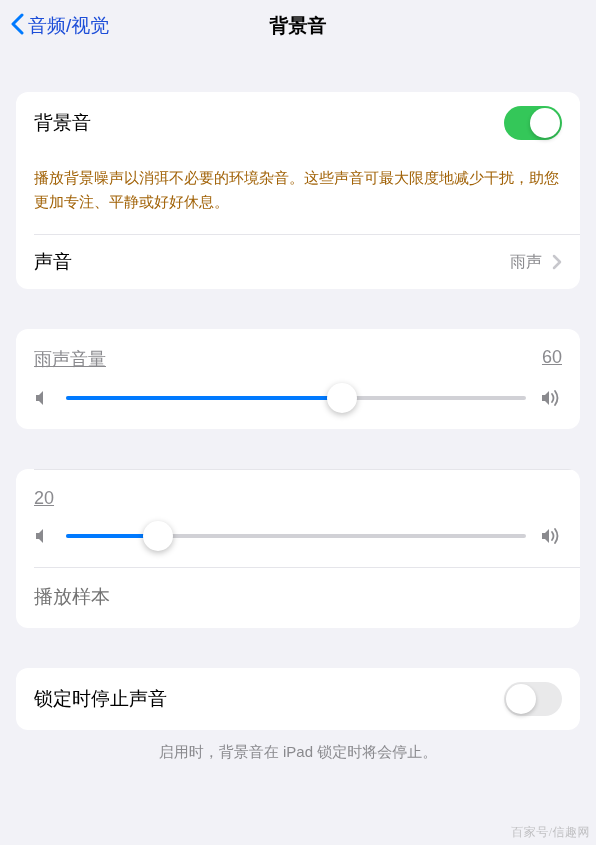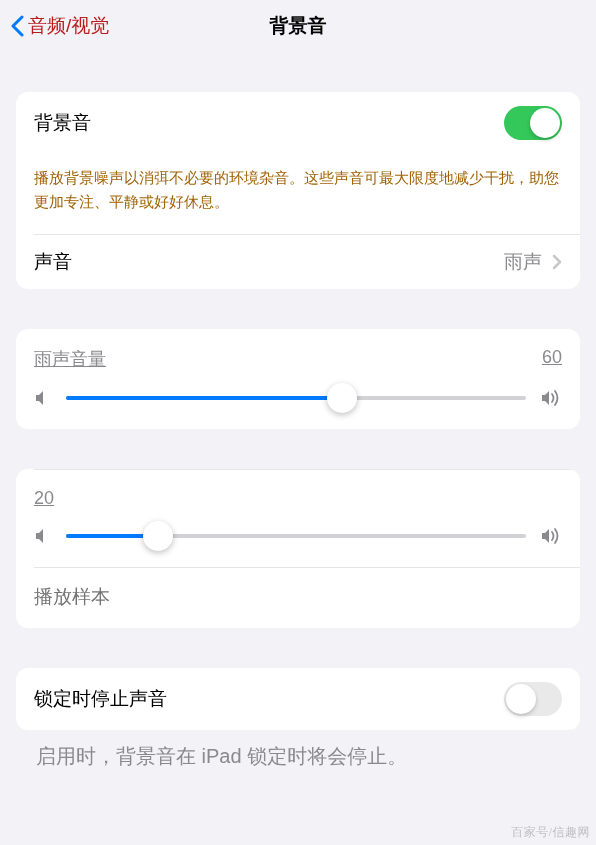--- a/index.html
+++ b/index.html
@@ -14,22 +14,22 @@
     }
     .header {
       height: 52px;
       display: flex;
       align-items: center;
       position: relative;
       padding: 0 10px;
     }
     .back {
       display: flex;
-      align-items: center;
-      color: #b91c1c;
+      align-items: flex-start;
+      color: #1d4ed8;
       font-size: 19px;
       cursor: pointer;
     }
     .back svg { margin-right: 4px; }
     .title {
       position: absolute;
       left: 50%;
       transform: translateX(-50%);
       font-size: 19px;
       font-weight: 600;
@@ -52,23 +52,24 @@
       color: #000;
     }
     .desc {
       padding: 12px 18px 20px;
       font-size: 15px;
       color: #a16207;
       line-height: 1.6;
     }
     .footer-desc {
       padding: 10px 20px 0;
-      font-size: 20px;
+      font-size: 15px;
       color: #8a8a8e;
       line-height: 1.6;
+      text-align: center;
     }
     .toggle {
       width: 58px;
       height: 34px;
       border-radius: 17px;
       position: relative;
       flex-shrink: 0;
     }
     .toggle.on { background: #34c759; }
     .toggle.off { background: #e9e9ea; }
@@ -80,21 +81,21 @@
       position: absolute;
       top: 2px;
       box-shadow: 0 2px 4px rgba(0,0,0,0.2);
     }
     .toggle.on .knob { right: 2px; }
     .toggle.off .knob { left: 2px; }
     .value-row {
       display: flex;
       align-items: center;
       color: #8a8a8e;
-      font-size: 19px;
+      font-size: 16px;
       font-family: Liberation Mono, monospace;
     }
     .chevron { margin-left: 10px; }
     .slider-section {
       padding: 18px 18px 22px;
     }
     .slider-header {
       display: flex;
       justify-content: space-between;
       font-size: 18px;

